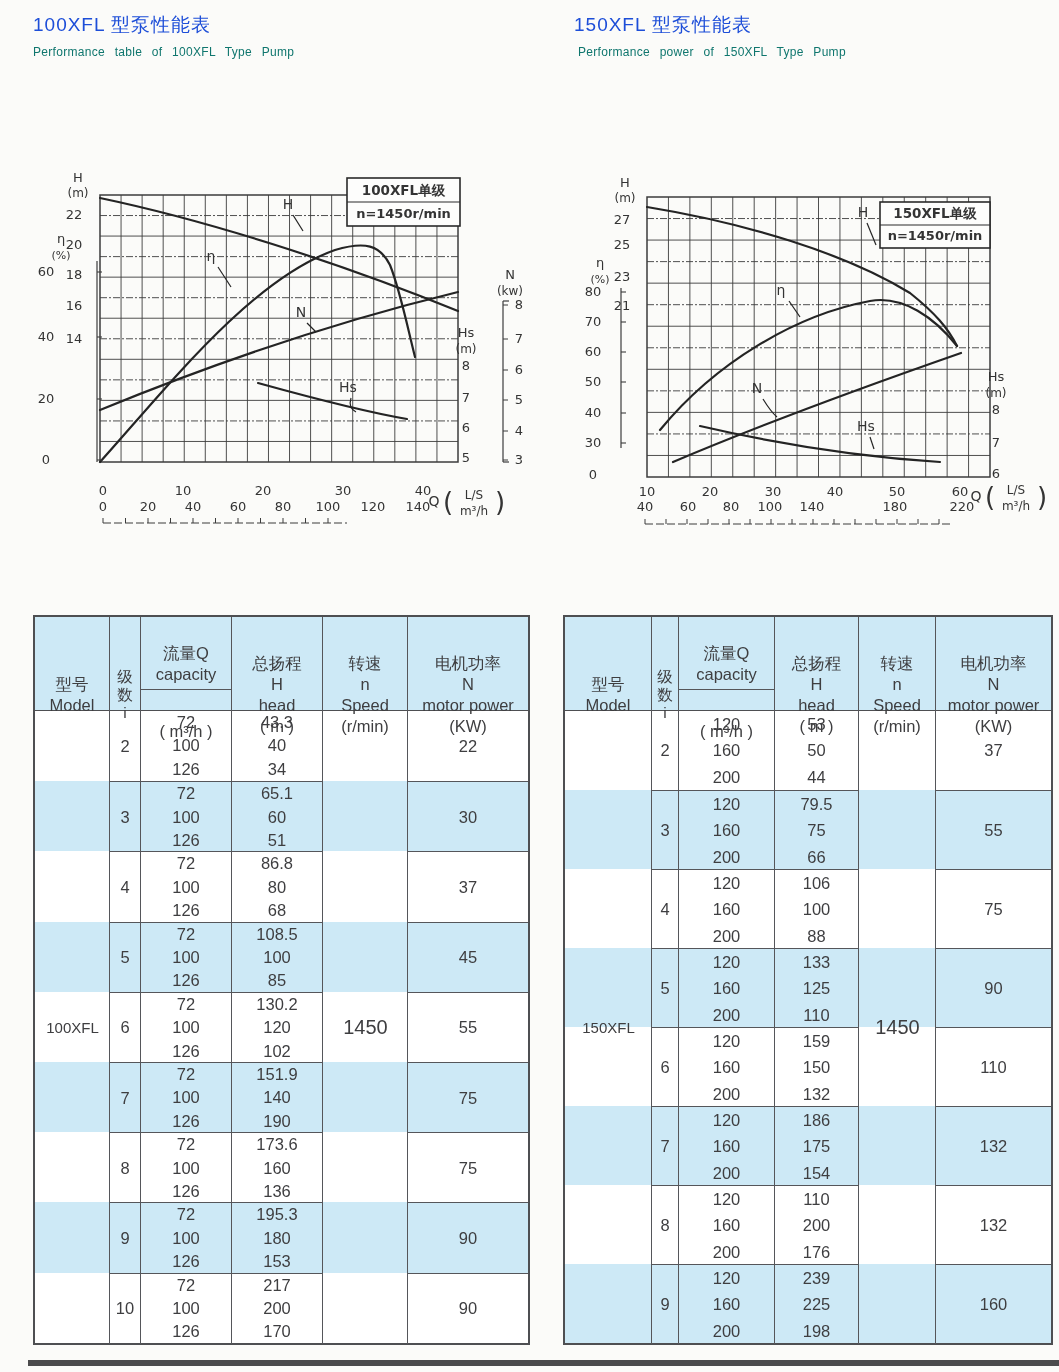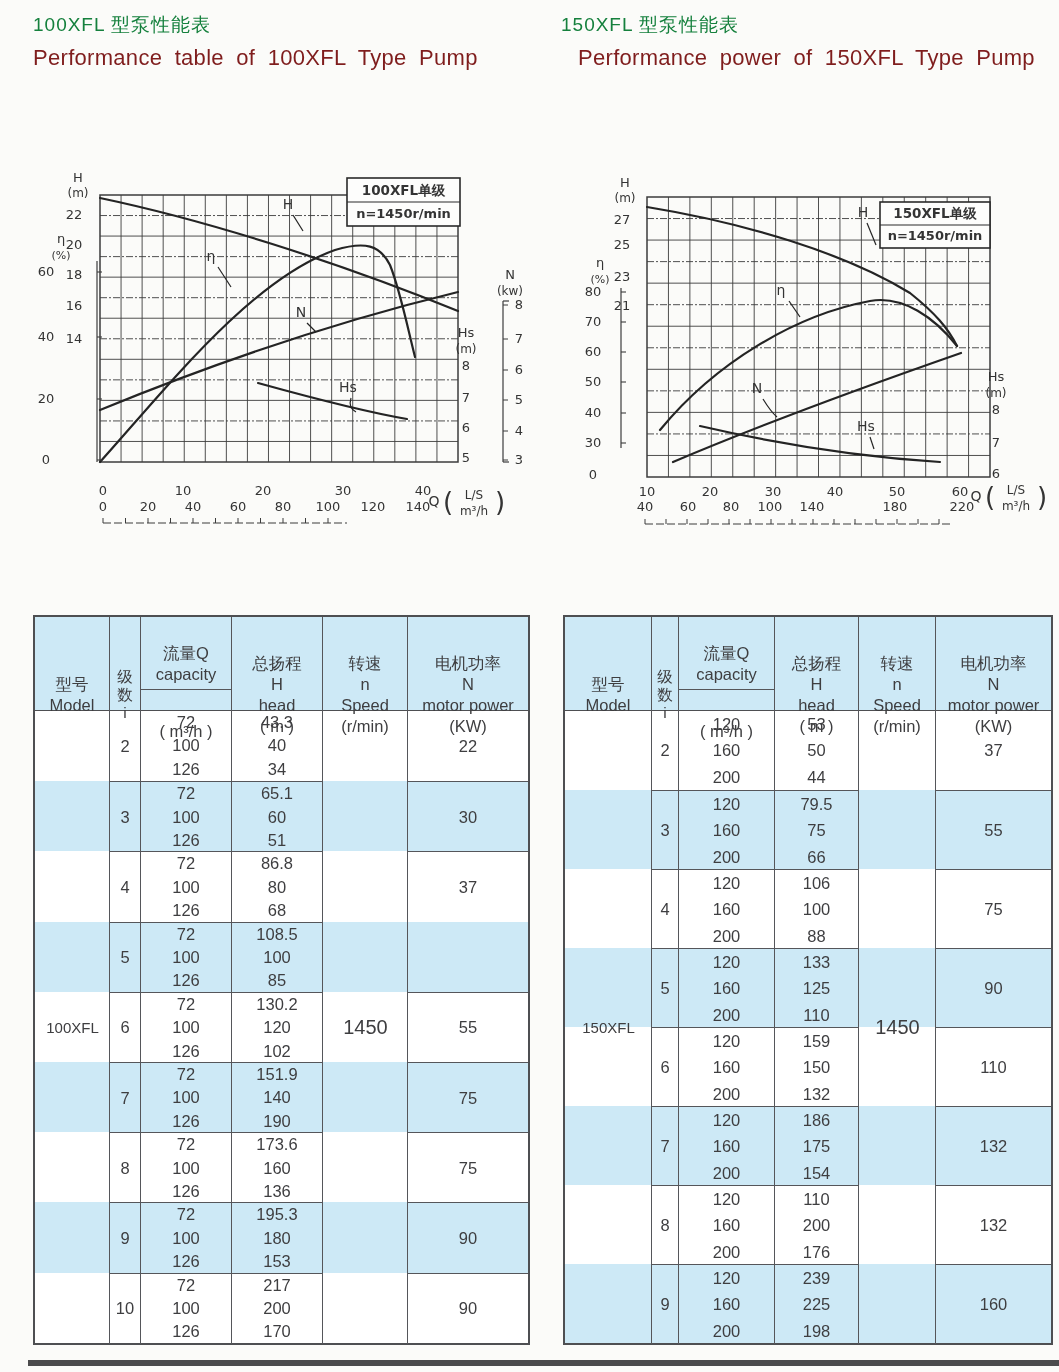--- a/index.html
+++ b/index.html
@@ -1,21 +1,21 @@
 <!DOCTYPE html>
 <html><head>
 <meta charset="utf-8">
 <style>
   *{margin:0;padding:0;box-sizing:border-box;}
   html,body{width:1059px;height:1372px;}
   body{position:relative;background:#fbfbf9;color:#3e3e40;
        font-family:"Liberation Sans","DejaVu Sans",sans-serif;overflow:hidden;}
   .abs{position:absolute;}
-  .title-zh{font-size:19px;letter-spacing:1px;color:#15803d;}
-  .title-en{font-size:22px;word-spacing:6px;letter-spacing:.3px;color:#7f1d1d;}
+  .title-zh{font-size:19px;letter-spacing:1px;color:#1d4ed8;}
+  .title-en{font-size:12px;word-spacing:6px;letter-spacing:.3px;color:#0f766e;}
   svg text{font-family:"DejaVu Sans","Liberation Sans",sans-serif;fill:#343434;}
   
   .ptable{position:absolute;border:2px solid #4e4f52;background:#fff;}
   .thead{display:grid;background:#cde9f6;border-bottom:1.5px solid #4e4f52;height:94px;
          font-size:16.5px;line-height:21px;}
   .t100 .thead,.t100 .trow{grid-template-columns:75px 31px 91px 91px 85px 120px;}
   .t150 .thead,.t150 .trow{grid-template-columns:87px 27px 96px 84px 77px 115px;}
   .hc{border-right:1px solid #55565a;display:flex;flex-direction:column;align-items:center;
       justify-content:center;text-align:center;white-space:pre-line;}
   .hc:last-child{border-right:none;}
@@ -41,21 +41,21 @@
   .t100 .ov-speed{left:288px;width:85px;font-size:20px;}
   .t150 .ov-model{left:0;width:87px;border-radius:32px;}
   .t150 .ov-speed{left:294px;width:77px;font-size:20px;}
   .bottom-rule{position:absolute;left:28px;top:1360px;width:1031px;height:6px;background:#4b4b4d;}
 </style>
 </head>
 <body>
 
 <div class="abs title-zh" style="left:33px;top:12px">100XFL 型泵性能表</div>
 <div class="abs title-en" style="left:33px;top:45px">Performance table of 100XFL Type Pump</div>
-<div class="abs title-zh" style="left:561px;top:12px">150XFL 型泵性能表</div>
+<div class="abs title-zh" style="left:574px;top:12px">150XFL 型泵性能表</div>
 <div class="abs title-en" style="left:578px;top:45px">Performance power of 150XFL Type Pump</div>
 
 <svg id="chart-0" class="abs" style="left:35px;top:165px" width="500" height="375">
     <g>
       <line x1="86.05882352941177" y1="30" x2="86.05882352941177" y2="297" stroke="#3c3c3c" stroke-width="0.9"></line>
       <line x1="107.11764705882354" y1="30" x2="107.11764705882354" y2="297" stroke="#3c3c3c" stroke-width="0.9"></line>
       <line x1="128.1764705882353" y1="30" x2="128.1764705882353" y2="297" stroke="#3c3c3c" stroke-width="0.9"></line>
       <line x1="149.23529411764707" y1="30" x2="149.23529411764707" y2="297" stroke="#3c3c3c" stroke-width="0.9"></line>
       <line x1="170.29411764705884" y1="30" x2="170.29411764705884" y2="297" stroke="#3c3c3c" stroke-width="0.9"></line>
       <line x1="191.3529411764706" y1="30" x2="191.3529411764706" y2="297" stroke="#3c3c3c" stroke-width="0.9"></line>
@@ -358,20 +358,21 @@
       <div class="trow alt">
         <div class="bc c-model"></div>
         <div class="bc c-i bt">5</div>
         <div class="bc c-q bt">72
 100
 126</div>
         <div class="bc c-h bt">108.5
 100
 85</div>
         <div class="bc c-speed"></div>
+        <div class="bc c-p bt">45</div>
       </div>
       <div class="trow">
         <div class="bc c-model"></div>
         <div class="bc c-i bt">6</div>
         <div class="bc c-q bt">72
 100
 126</div>
         <div class="bc c-h bt">130.2
 120
 102</div>

